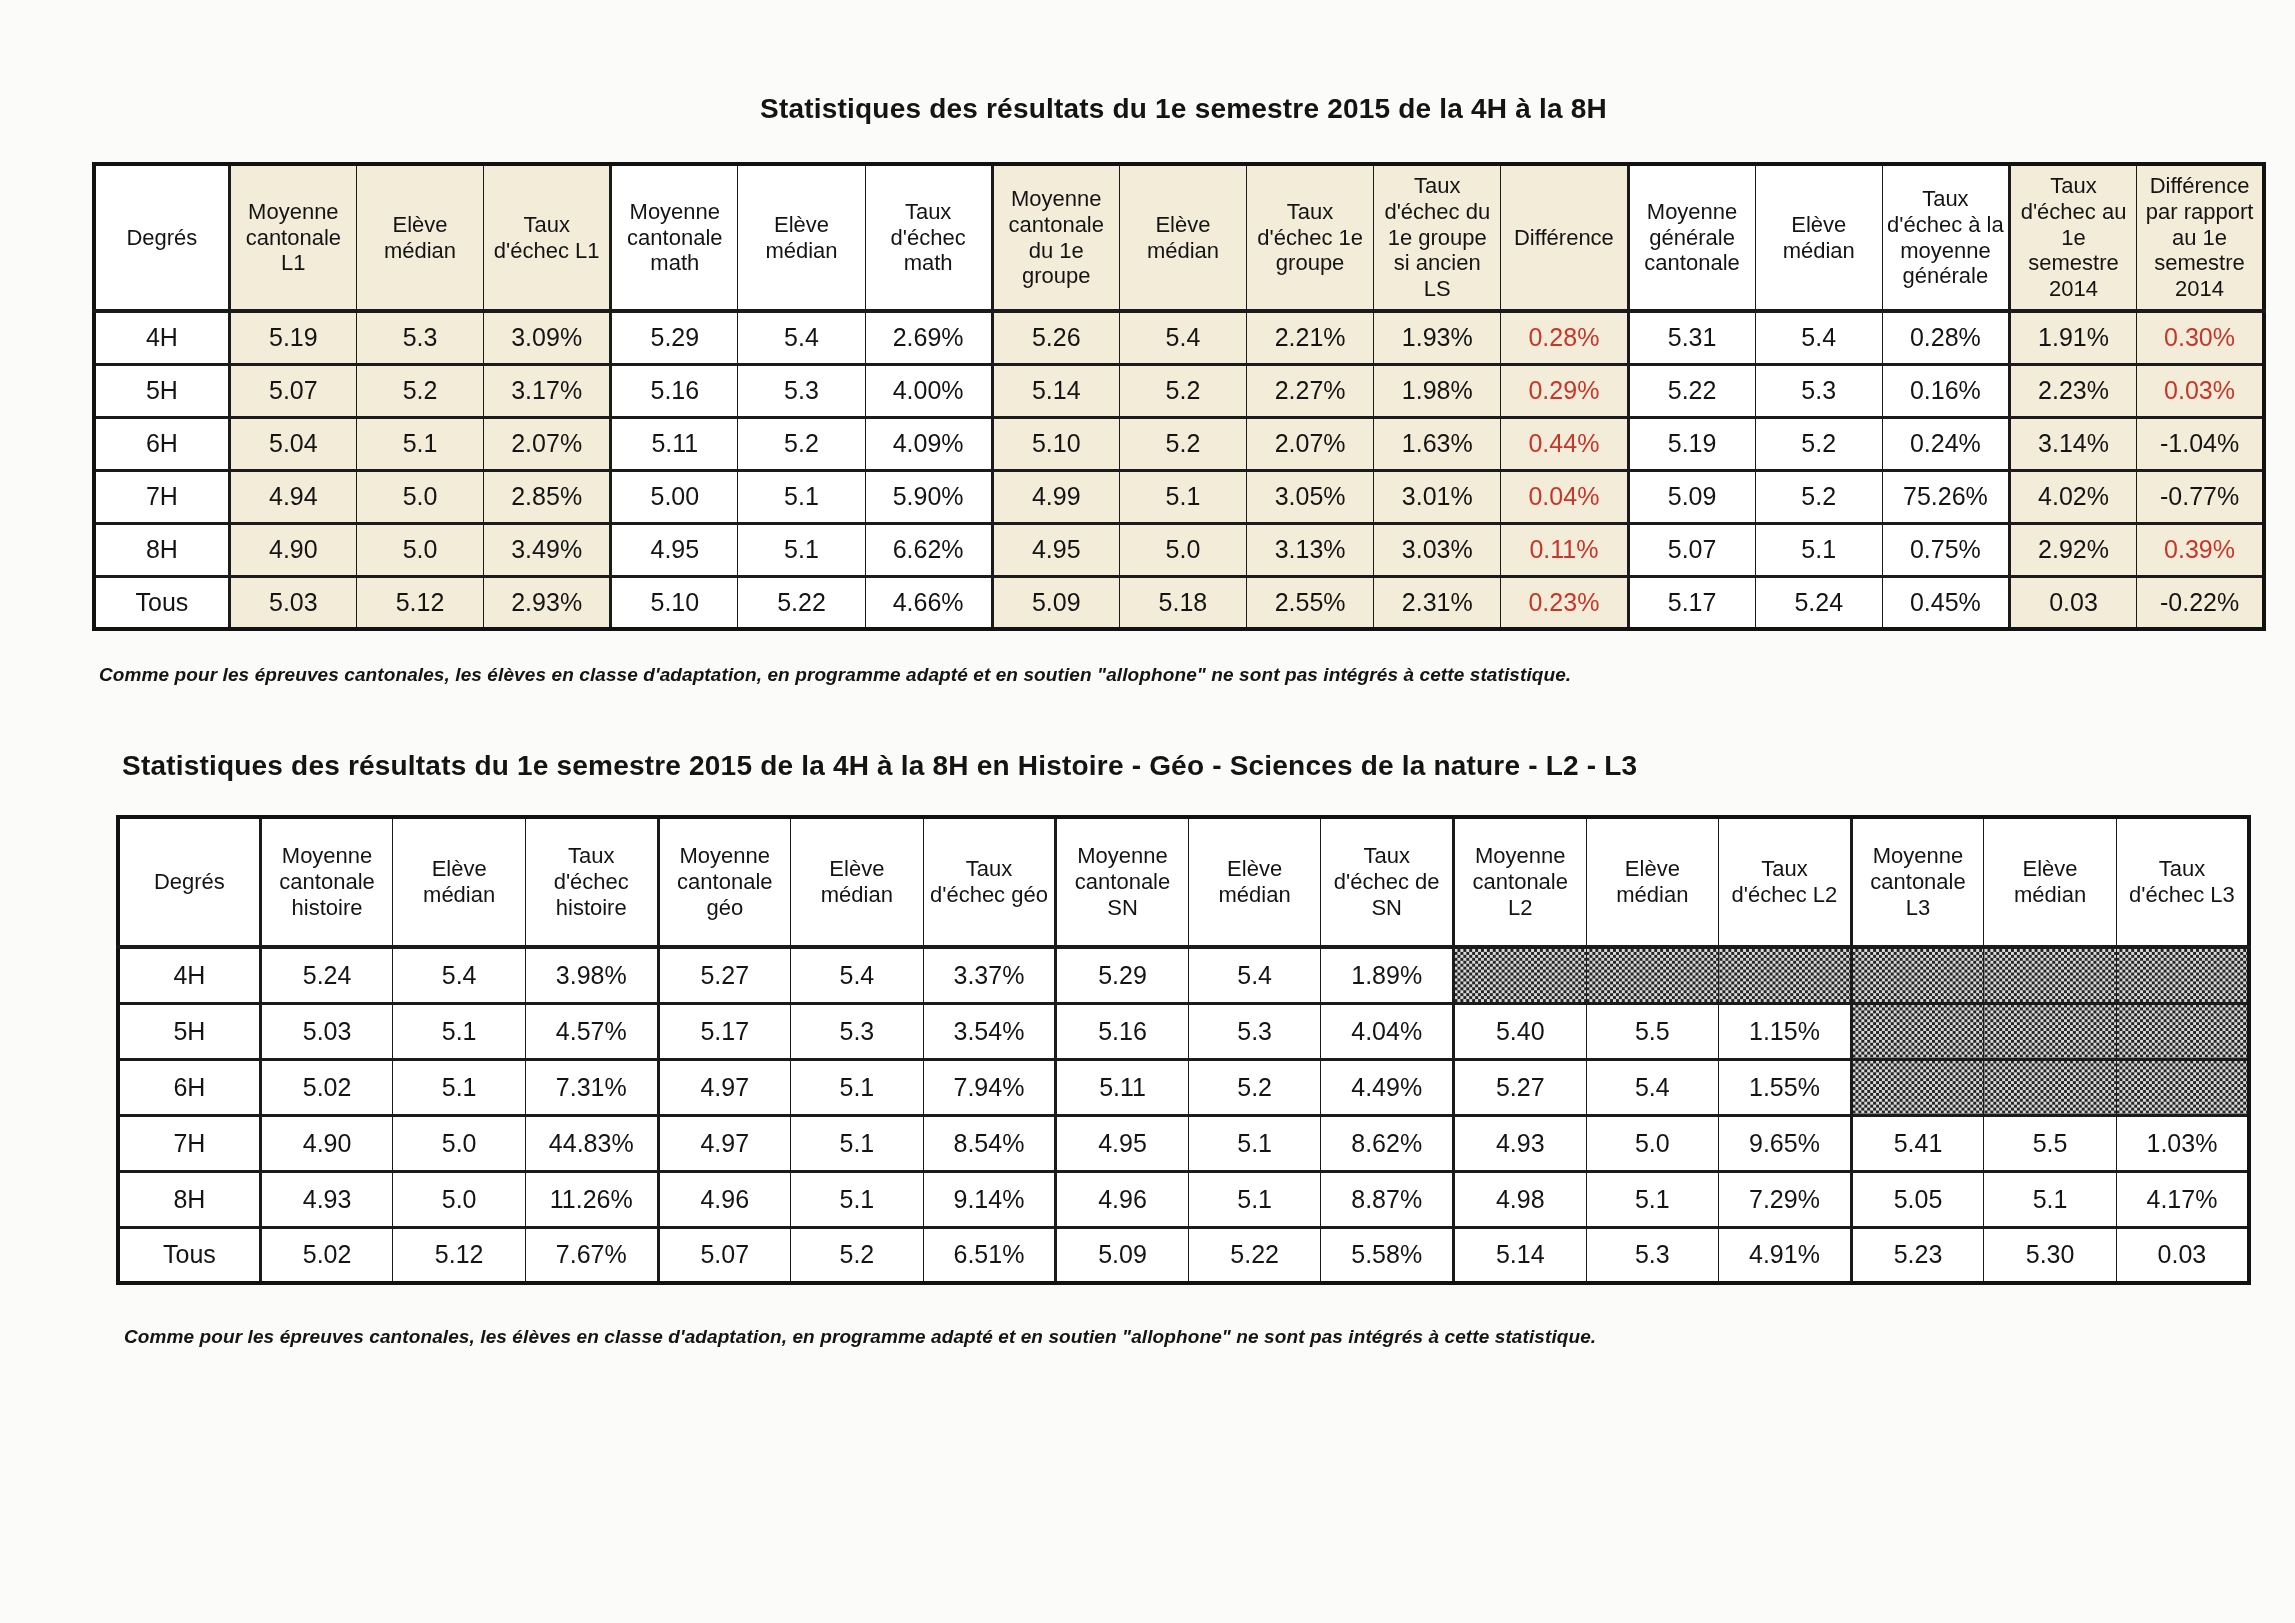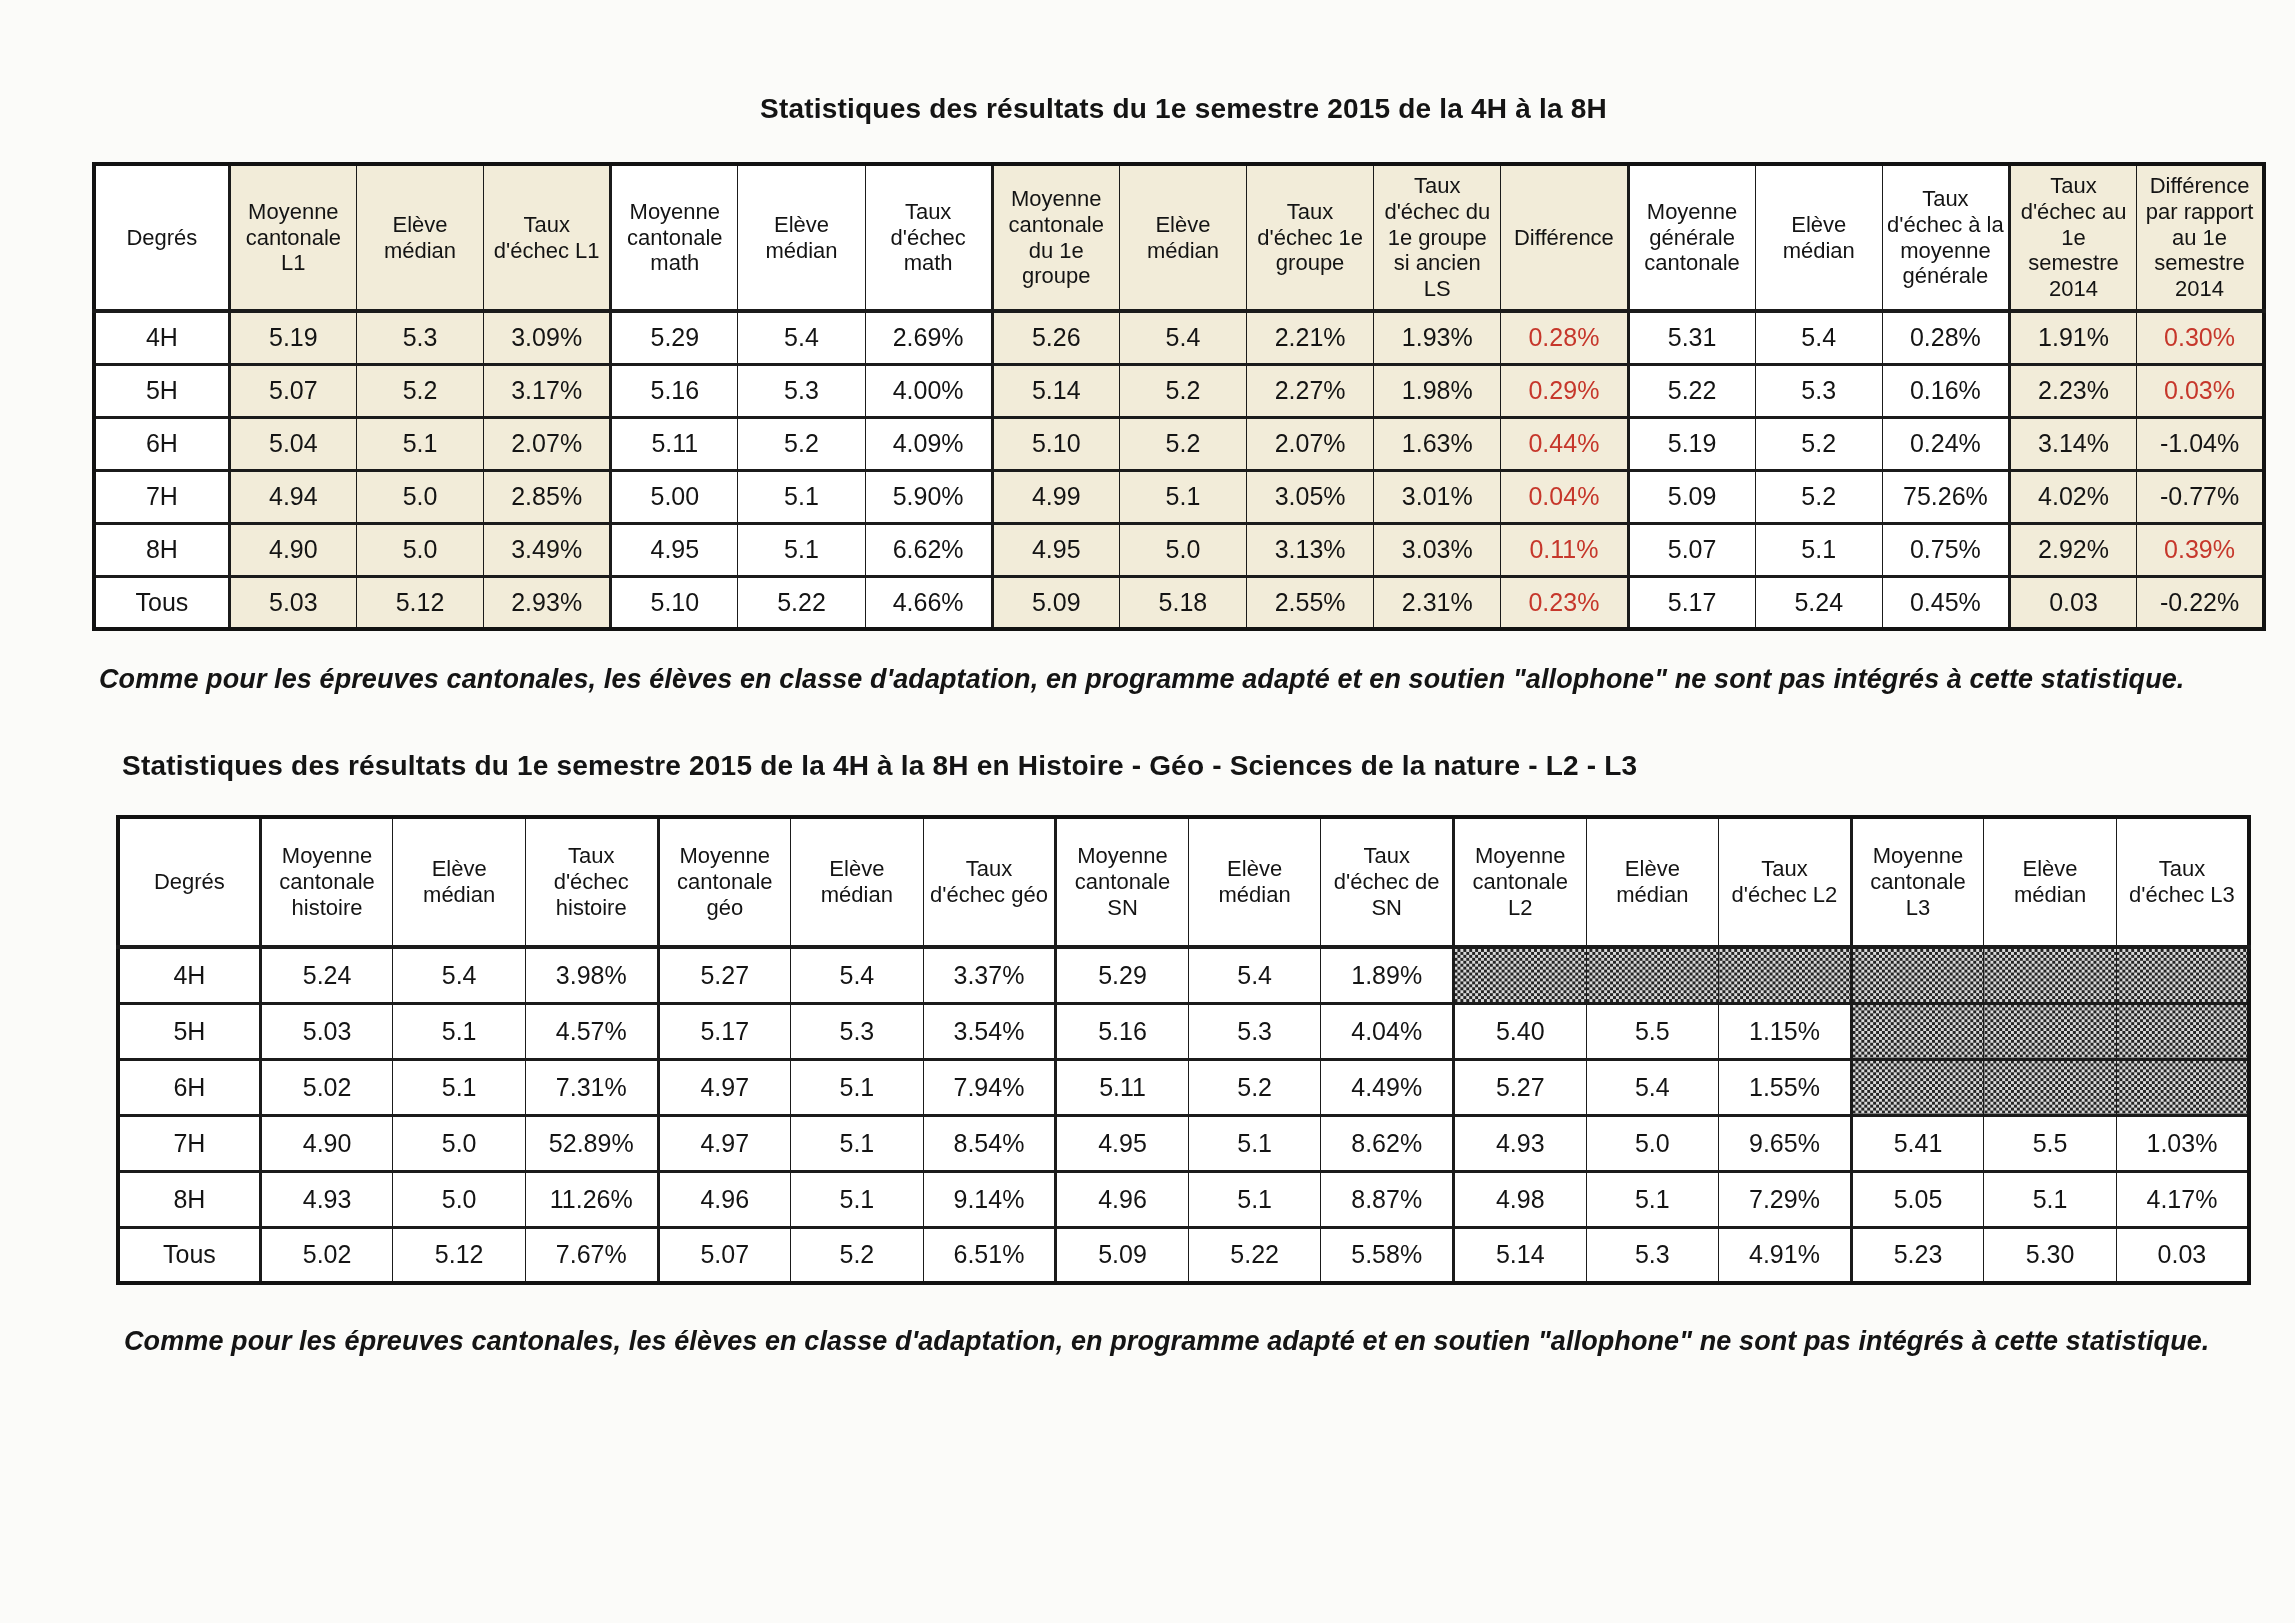--- a/index.html
+++ b/index.html
@@ -36,21 +36,21 @@
   .t2 tbody tr{height:56px;}
   .t1 th:first-child,.t1 td:first-child{width:124px;}
   .t2 th:first-child,.t2 td:first-child{width:131px;}
   .grp{border-left-width:3.3px !important;}
   .cream{background:#f2ecd9;}
   .red{color:#c6372b;}
   .hatch{
     background:repeating-conic-gradient(#242424 0% 25%, #d8d8d8 0% 50%) 0 0/5.9px 5.9px;
   }
   .footnote{
-    position:absolute;font-style:italic;font-weight:bold;font-size:27px;
+    position:absolute;font-style:italic;font-weight:bold;font-size:19px;
     white-space:nowrap;letter-spacing:0.1px;text-align:center;
   }
   #footnote1{top:664px;left:99px;}
   #footnote2{top:1326px;left:124px;}
 </style>
 </head>
 <body>
 
 <div class="page">
 
@@ -273,21 +273,21 @@
           <td>5.4</td>
           <td>1.55%</td>
           <td class="grp hatch"></td>
           <td class="hatch"></td>
           <td class="hatch"></td>
         </tr>
         <tr>
           <td>7H</td>
           <td class="grp">4.90</td>
           <td>5.0</td>
-          <td>52.89%</td>
+          <td>44.83%</td>
           <td class="grp">4.97</td>
           <td>5.1</td>
           <td>8.54%</td>
           <td class="grp">4.95</td>
           <td>5.1</td>
           <td>8.62%</td>
           <td class="grp">4.93</td>
           <td>5.0</td>
           <td>9.65%</td>
           <td class="grp">5.41</td>

